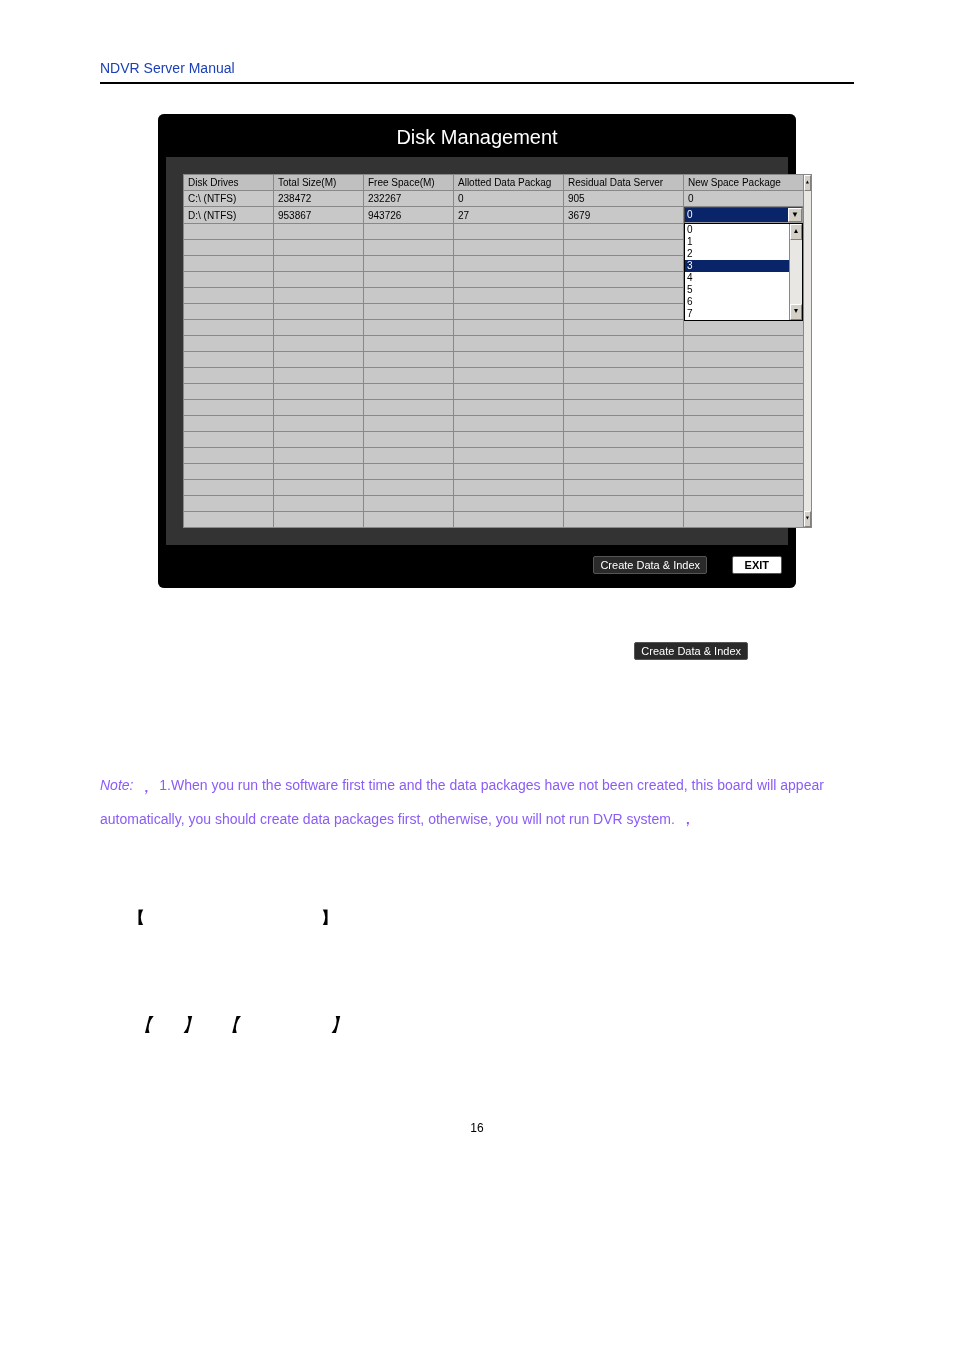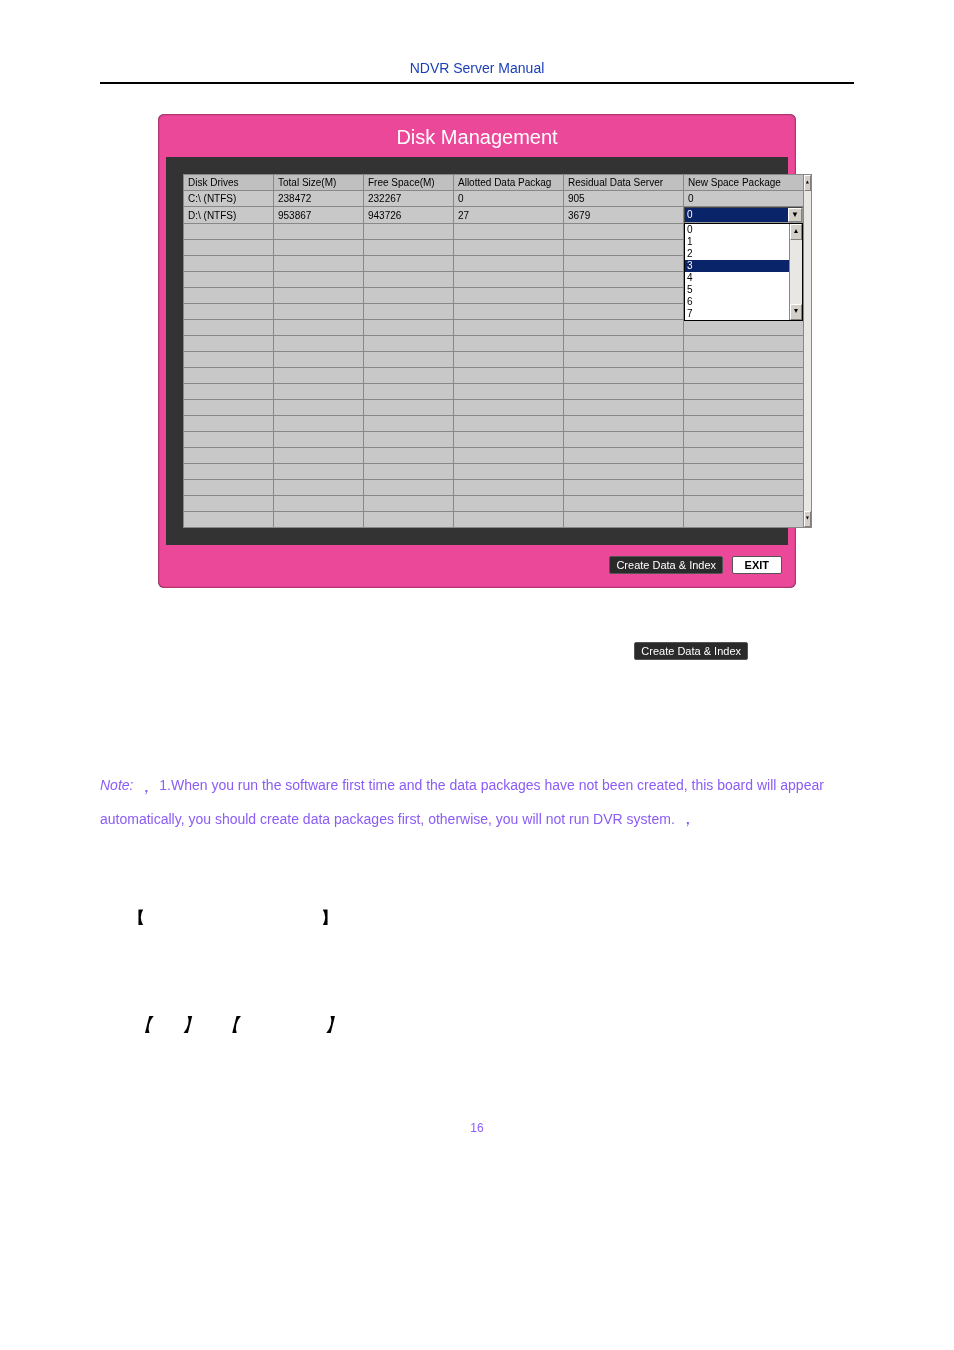--- a/index.html
+++ b/index.html
@@ -6,29 +6,29 @@
   body {
     margin: 0;
     background: #fff;
     font-family: Arial, sans-serif;
     width: 954px;
   }
   .page {
     padding: 60px 100px 40px 100px;
   }
   .header-link {
-    text-align: center;
+    text-align: left;
     color: #1a3fb8;
     font-size: 14px;
     padding-bottom: 6px;
     border-bottom: 2px solid #000;
     margin-bottom: 30px;
   }
   .dm-panel {
-    background: #ec4899;
+    background: #000000;
     border-radius: 6px;
     padding: 8px 8px 14px 8px;
     margin: 0 auto;
     width: 638px;
     box-shadow: 0 0 2px #000 inset;
   }
   .dm-title {
     color: #fff;
     font-size: 20px;
     font-weight: normal;
@@ -160,21 +160,21 @@
   }
   .btn-exit {
     display: inline-block;
     background: #fff;
     border: 1px solid #555;
     color: #000;
     font-size: 11px;
     font-weight: bold;
     padding: 2px 12px;
     border-radius: 2px;
-    margin-left: 4px;
+    margin-left: 20px;
   }
   .inline-btn-wrap {
     margin: 28px 0 18px 0;
     text-align: right;
     padding-right: 106px;
   }
   .body-text {
     font-size: 14px;
     color: #000;
     line-height: 1.8;
@@ -194,21 +194,21 @@
   .section-h {
     font-size: 16px;
     font-weight: bold;
     color: #000;
     margin: 30px 0 14px 0;
   }
   .section-h .br { padding: 0 2px; }
   .pagenum {
     text-align: center;
     font-size: 12px;
-    color: #8b5cf6;
+    color: #000000;
     margin-top: 80px;
   }
 </style>
 </head>
 <body>
 
 <div class="page">
   <div class="header-link">NDVR Server Manual</div>
 
   <div class="dm-panel">
@@ -465,18 +465,18 @@
   <p class="body-text hidden-text">
     <span>Click</span>
     <span>Uninstall Hybrid NDVR</span>
     <span>in Start menu and select Remove in the popup dialog to un-install DVR system. Also, you can un-install the software from Control Panel.</span>
   </p>
 
   <p class="body-text">
     <span style="color:#fff">Click</span>
     <span style="font-style:italic;font-size:18px;color:#000;">【</span><span style="color:#fff">Start</span><span style="font-style:italic;font-size:18px;color:#000;">】</span>
     <span style="color:#fff">→</span>
-    <span style="font-style:italic;font-size:18px;color:#000;">【</span><span style="color:#fff">Control Panel</span><span style="font-style:italic;font-size:18px;color:#000;">】</span>
+    <span style="font-style:italic;font-size:18px;color:#000;">【</span><span style="color:#fff">Control Server</span><span style="font-style:italic;font-size:18px;color:#000;">】</span>
     <span style="color:#fff">, and then the control panel will show.</span>
   </p>
 
   <div class="pagenum">16</div>
 </div>
 
 </body></html>

